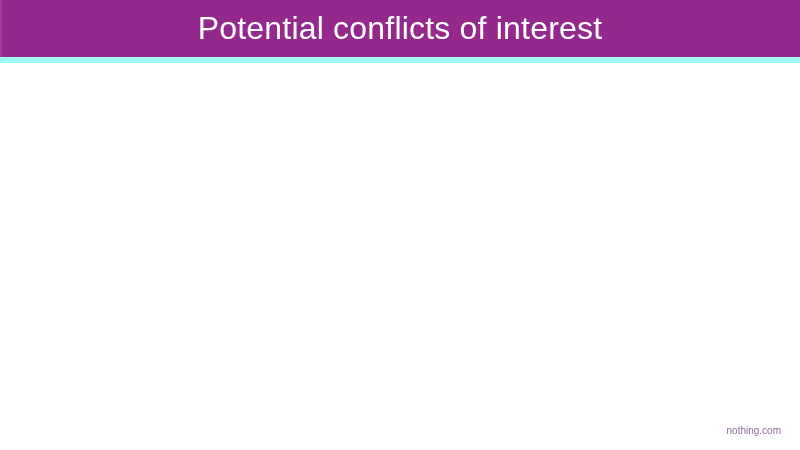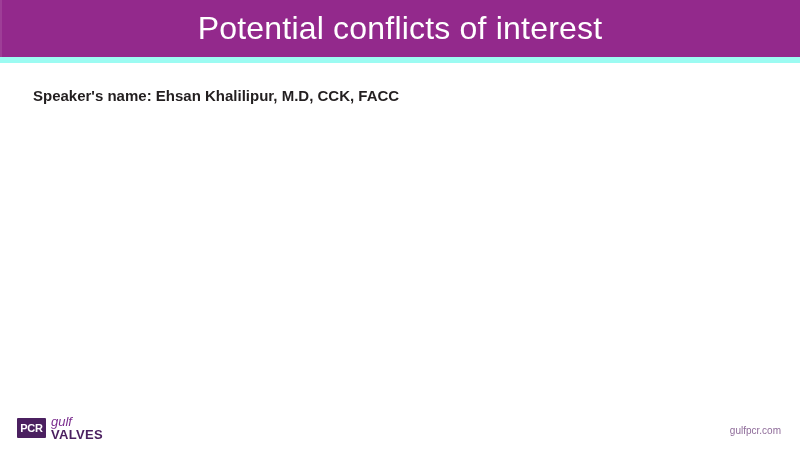--- a/index.html
+++ b/index.html
@@ -155,31 +155,21 @@
 </head>
 <body>
 
 <div class="slide">
 
   <div class="header-band"></div>
   <div class="slide-title">Potential conflicts of interest</div>
   <div class="accent-band"></div>
 
   <div class="body-area">
-    <div class="body-line body-line-1">Speaker's name: Ehsan Khalilipur, M.D, CCK, FACC</div>
   </div>
 
   <div class="footer">
 
-    <div class="logo">
-      <div class="logo-pcr-box">
-        <span class="logo-pcr-text">PCR</span>
-      </div>
-      <div class="logo-words">
-        <span class="logo-gulf">gulf</span>
-        <span class="logo-valves">VALVES</span>
-      </div>
-    </div>
 
-    <div class="footer-url">gulfpcr.com</div>
+    <div class="footer-url">nothing.com</div>
   </div>
 
 </div>
 
 </body></html>

